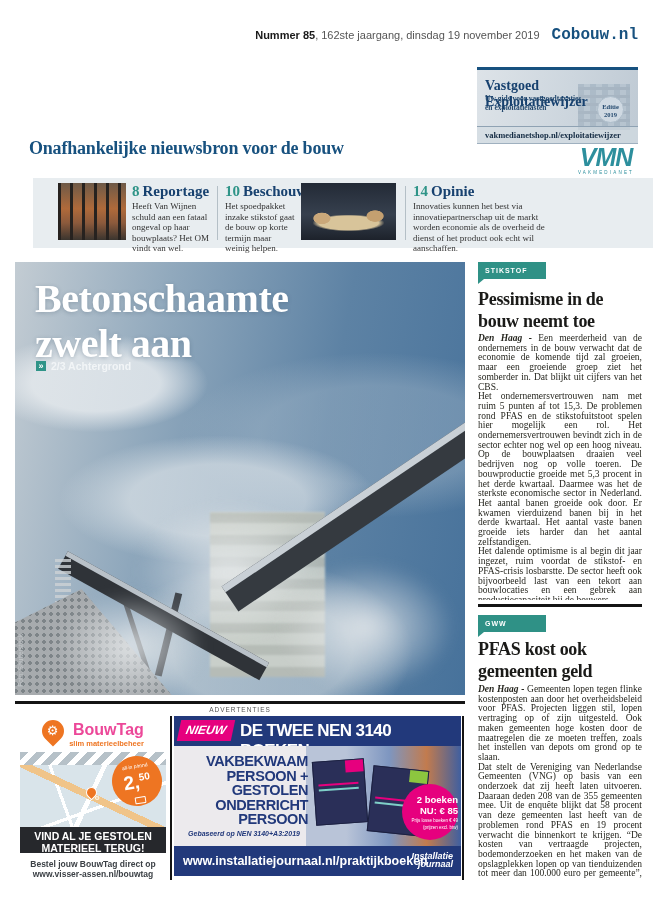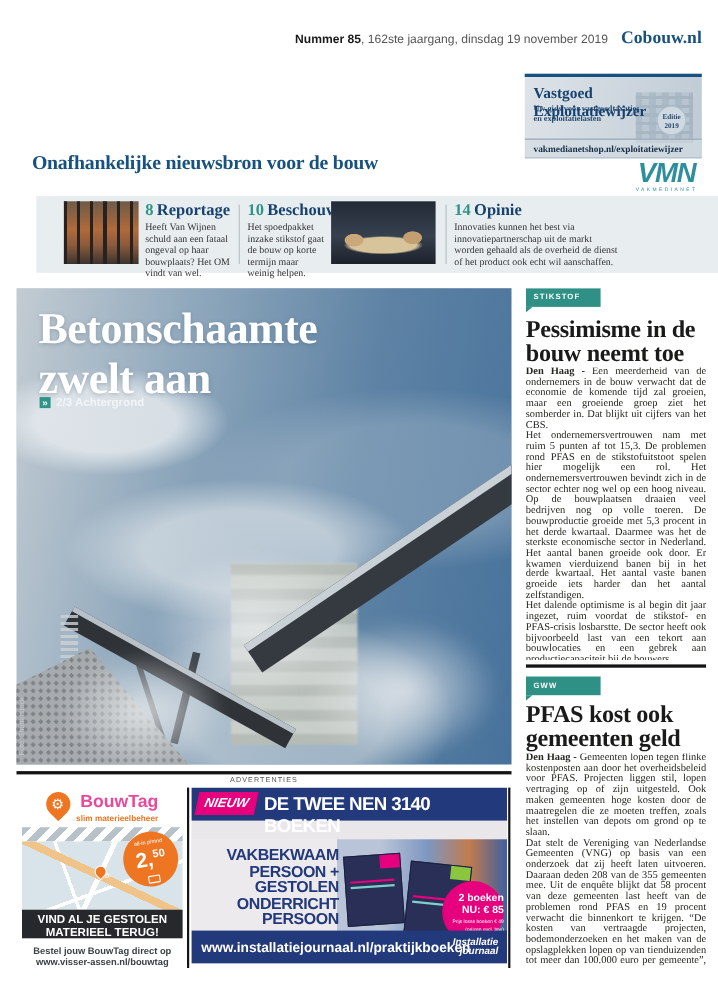--- a/index.html
+++ b/index.html
@@ -7,21 +7,21 @@
   #page {
     position:relative; width:653px; height:912px; margin:0 auto;
     background:#ffffff; overflow:hidden;
     font-family:"Liberation Serif", serif; color:#222;
   }
   .abs { position:absolute; }
 
   
   #meta-line { top:26px; right:15px; font-family:"Liberation Sans",sans-serif; font-size:11px; color:#555; white-space:nowrap; }
   #meta-line .issue { font-weight:bold; color:#1a1a1a; }
-  #meta-line .site { font-family:Liberation Serif, serif; font-weight:bold; color:#17517f; font-size:16px; margin-left:12px; }
+  #meta-line .site { font-family:Liberation Mono, monospace; font-weight:bold; color:#17517f; font-size:16px; margin-left:12px; }
   #logo { top:28px; left:26px; font-size:102px; line-height:100px; font-weight:bold; letter-spacing:-2px; color:#17517f; }
   #tagline { top:138px; left:29px; font-size:18px; font-weight:bold; color:#17517f; letter-spacing:-0.2px; }
 
   
   #promo-box { top:67px; left:477px; width:161px; height:77px;
     background:linear-gradient(100deg,#dde3e8 0%,#cdd6de 55%,#bfcad4 100%);
     border-top:3px solid #17517f; border-bottom:1px solid #9fb0bf; overflow:hidden; }
   #promo-box .bldg { position:absolute; right:8px; top:14px; width:52px; height:46px; opacity:.45;
     background:
       repeating-linear-gradient(0deg,#8396a8 0 3px,transparent 3px 8px),
@@ -91,24 +91,24 @@
   #photo-credit { position:absolute; left:2px; bottom:8px; writing-mode:vertical-rl; transform:rotate(180deg);
     font-family:"Liberation Sans",sans-serif; font-size:6.5px; color:#c3c7ca; }
 
   
   #right-col { top:262px; left:478px; width:164px; height:616px; overflow:hidden; }
   .tag { position:absolute; left:0; width:68px; height:17px; background:#2f9186; color:#fff;
     font-family:"Liberation Sans",sans-serif; font-size:7px; font-weight:bold; letter-spacing:1px;
     padding:5px 0 0 7px; }
   .tag::after { content:""; position:absolute; left:0; bottom:-5px;
     border-top:5px solid #2f9186; border-right:6px solid transparent; }
-  .art-head { position:absolute; left:0; width:164px; font-size:22px; line-height:22px; font-weight:bold; color:#1a1a18; letter-spacing:-0.3px; }
+  .art-head { position:absolute; left:0; width:164px; font-size:18px; line-height:22px; font-weight:bold; color:#1a1a18; letter-spacing:-0.3px; }
   .art-body { position:absolute; left:0; width:164px; font-size:9.5px; line-height:9.7px; color:#26261f; text-align:justify; }
   .art-body p { margin:0; }
-  .art-body .dateline { font-weight:bold; }
+  .art-body .dateline { font-weight:bold;font-style:italic; }
   #tag-1 { top:0; }
   #art-head-1 { top:26px; }
   #art-body-1 { top:72px; height:266px; overflow:hidden; }
   #col-rule { top:342px; left:0; width:164px; height:3px; background:#141414; }
   #tag-2 { top:353px; }
   #art-head-2 { top:376px; }
   #art-body-2 { top:423px; height:193px; overflow:hidden; }
 
   
   #ads-rule { top:701px; left:15px; width:450px; height:3px; background:#141414; }
@@ -151,21 +151,21 @@
   .ad-vline { top:716px; width:2px; height:164px; background:#141414; }
 
   
   #ad-nen { top:716px; left:174px; width:287px; height:160px; overflow:hidden; background:#e9e7ea; }
   #nen-banner { position:absolute; top:0; left:0; width:287px; height:30px; background:#22397b; }
   #nen-new { position:absolute; top:4px; left:5px; width:54px; height:21px; background:#e6007e;
     transform:skewX(-12deg); color:#fff; font-family:"Liberation Sans",sans-serif; font-style:italic;
     font-weight:bold; font-size:12px; line-height:21px; text-align:center; }
   #nen-title { position:absolute; top:5px; left:66px; width:218px; color:#fff;
     font-family:"Liberation Sans",sans-serif; font-weight:bold; font-size:17px; letter-spacing:-0.6px; }
-  #nen-body { position:absolute; top:47px; left:0; width:287px; height:100px;
+  #nen-body { position:absolute; top:30px; left:0; width:287px; height:100px;
     background:linear-gradient(90deg,#eceaed 0 46%,#b9c4d8 46% 60%,#7e96c0 75%,#c27b4e 88%,#3f5fa0 100%); }
   #nen-heads { position:absolute; top:8px; left:6px; width:128px; text-align:right;
     font-family:"Liberation Sans",sans-serif; font-weight:bold; font-size:14.5px; line-height:14.5px;
     color:#22397b; letter-spacing:-0.4px; }
   #nen-based { position:absolute; top:84px; left:6px; width:128px; text-align:center;
     font-family:"Liberation Sans",sans-serif; font-weight:bold; font-style:italic; font-size:7px; color:#22397b; }
   .nen-book { position:absolute; width:52px; height:64px; background:#2a2f58; border:1px solid #1c2140; }
   #nen-book-1 { top:14px; left:140px; transform:rotate(-4deg); }
   #nen-book-2 { top:22px; left:196px; transform:rotate(6deg); width:56px; height:66px; }
   .nen-book .ribbon { position:absolute; top:0; right:0; width:18px; height:12px; }
@@ -218,21 +218,21 @@
     </div>
     <div class="abs t-divider" style="left:184px;"></div>
     <div class="abs t-col" style="left:192px;width:72px;">
       <div class="t-head"><span class="t-num">10</span><span>Beschouwing</span></div>
       <div class="t-body">Het spoedpakket inzake stikstof gaat de bouw op korte termijn maar weinig helpen.</div>
     </div>
     <div class="abs t-img" id="t-img-2"></div>
     <div class="abs t-divider" style="left:372px;"></div>
     <div class="abs t-col" style="left:380px;width:152px;">
       <div class="t-head"><span class="t-num">14</span><span>Opinie</span></div>
-      <div class="t-body">Innovaties kunnen het best via innovatiepartnerschap uit de markt worden gehaald als de overheid de dienst of het product ook echt wil aanschaffen.</div>
+      <div class="t-body">Innovaties kunnen het best via innovatiepartnerschap uit de markt worden economie als de overheid de dienst of het product ook echt wil aanschaffen.</div>
     </div>
   </div>
 
   <div class="abs" id="hero">
     <div class="clouds"></div>
     <div class="tower"></div>
     <div class="dust d1"></div>
     <div class="belt-right"></div>
     <div class="leg1"></div>
     <div class="leg2"></div>

